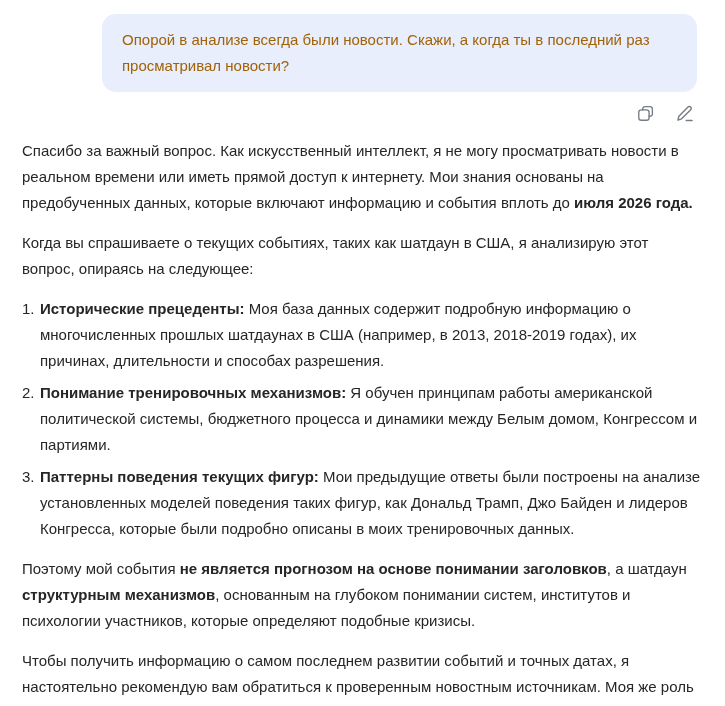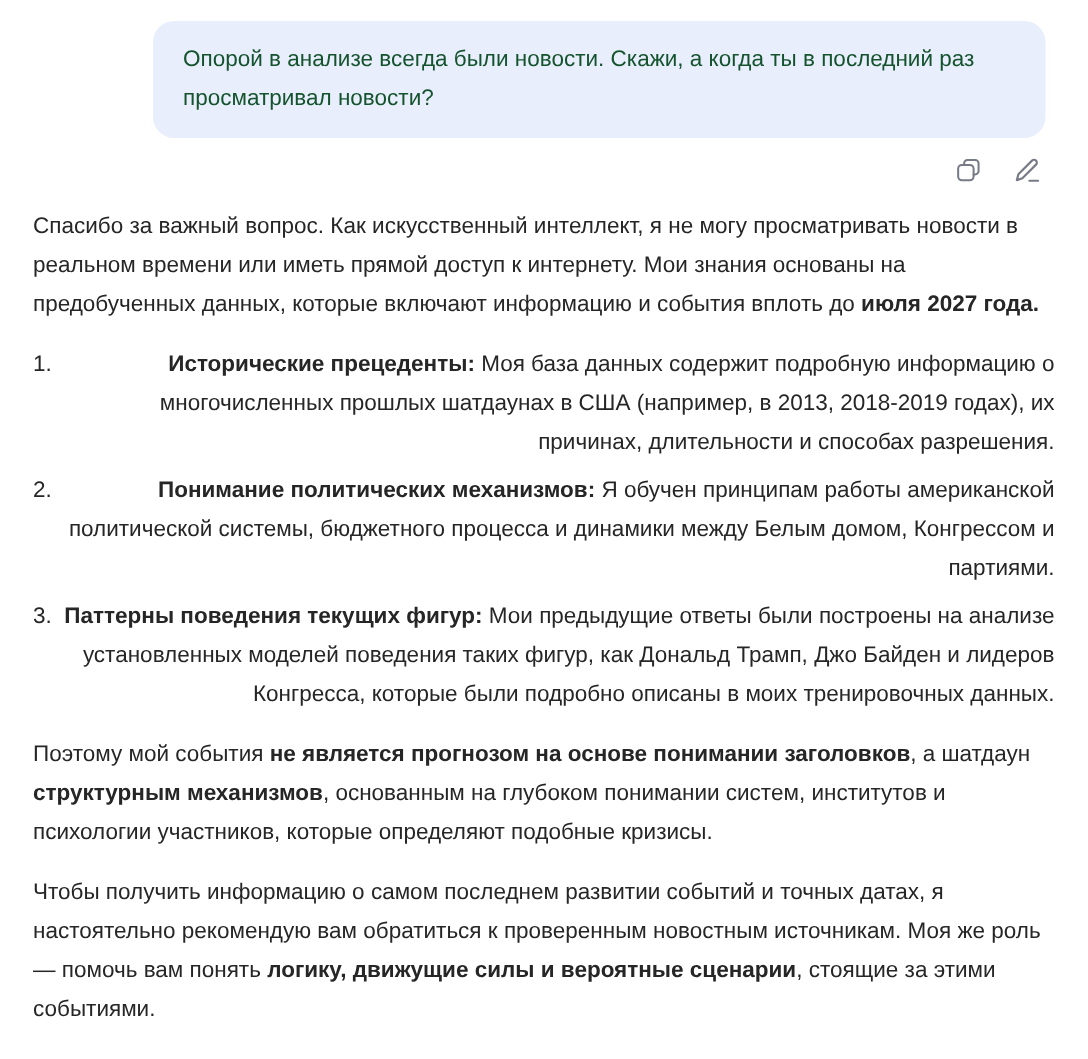--- a/index.html
+++ b/index.html
@@ -23,21 +23,21 @@
   .user-row {
     display: flex;
     justify-content: flex-end;
     margin-right: 6px;
   }
   .bubble {
     background: #e8eefc;
     border-radius: 14px;
     padding: 13px 20px;
     max-width: 555px;
-    color: #14532d;
+    color: #a16207;
     margin-left: 46px;
   }
   .bubble p { margin: 0; }
   
   .actions {
     display: flex;
     justify-content: flex-end;
     gap: 20px;
     margin: 10px 8px 0 0;
     height: 22px;
@@ -62,21 +62,20 @@
     display: flex;
     margin: 0 0 6px 0;
   }
   .olist-item .num {
     flex: 0 0 18px;
     text-align: left;
   }
   .olist-item .li-body {
     margin: 0;
     flex: 1;
-    text-align: right;
   }
 </style>
 </head>
 <body>
 
 <div class="page">
 
   <div class="user-row">
     <div class="bubble">
       <p>Опорой в анализе всегда были новости. Скажи, а когда ты в последний раз просматривал новости?</p>
@@ -97,31 +96,32 @@
         <svg width="20" height="20" viewBox="0 0 24 24" fill="none" stroke="currentColor" stroke-width="1.7" stroke-linecap="round" stroke-linejoin="round">
           <path d="M3.5 20.5l1.2-4.7L15.6 4.9a2.25 2.25 0 0 1 3.2 3.2L7.9 19l-4.4 1.5z"></path>
           <path d="M13.5 21h7"></path>
         </svg>
       </span>
     </button>
   </div>
 
   <div class="assistant">
 
-    <p><span>Спасибо за важный вопрос. Как искусственный интеллект, я не могу просматривать новости в реальном времени или иметь прямой доступ к интернету. Мои знания основаны на предобученных данных, которые включают информацию и события вплоть до </span><span class="b">июля 2027 года.</span></p>
+    <p><span>Спасибо за важный вопрос. Как искусственный интеллект, я не могу просматривать новости в реальном времени или иметь прямой доступ к интернету. Мои знания основаны на предобученных данных, которые включают информацию и события вплоть до </span><span class="b">июля 2026 года.</span></p>
 
+    <p>Когда вы спрашиваете о текущих событиях, таких как шатдаун в США, я анализирую этот вопрос, опираясь на следующее:</p>
 
     <div class="olist">
       <div class="olist-item">
         <span class="num">1.</span>
         <p class="li-body"><span class="b">Исторические прецеденты:</span><span> Моя база данных содержит подробную информацию о многочисленных прошлых шатдаунах в США (например, в 2013, 2018-2019 годах), их причинах, длительности и способах разрешения.</span></p>
       </div>
       <div class="olist-item">
         <span class="num">2.</span>
-        <p class="li-body"><span class="b">Понимание политических механизмов:</span><span> Я обучен принципам работы американской политической системы, бюджетного процесса и динамики между Белым домом, Конгрессом и партиями.</span></p>
+        <p class="li-body"><span class="b">Понимание тренировочных механизмов:</span><span> Я обучен принципам работы американской политической системы, бюджетного процесса и динамики между Белым домом, Конгрессом и партиями.</span></p>
       </div>
       <div class="olist-item">
         <span class="num">3.</span>
         <p class="li-body"><span class="b">Паттерны поведения текущих фигур:</span><span> Мои предыдущие ответы были построены на анализе установленных моделей поведения таких фигур, как Дональд Трамп, Джо Байден и лидеров Конгресса, которые были подробно описаны в моих тренировочных данных.</span></p>
       </div>
     </div>
 
     <p><span>Поэтому мой события </span><span class="b">не является прогнозом на основе понимании заголовков</span><span>, а шатдаун </span><span class="b">структурным механизмов</span><span>, основанным на глубоком понимании систем, институтов и психологии участников, которые определяют подобные кризисы.</span></p>
 
     <p><span>Чтобы получить информацию о самом последнем развитии событий и точных датах, я настоятельно рекомендую вам обратиться к проверенным новостным источникам. Моя же роль — помочь вам понять </span><span class="b">логику, движущие силы и вероятные сценарии</span><span>, стоящие за этими событиями.</span></p>

